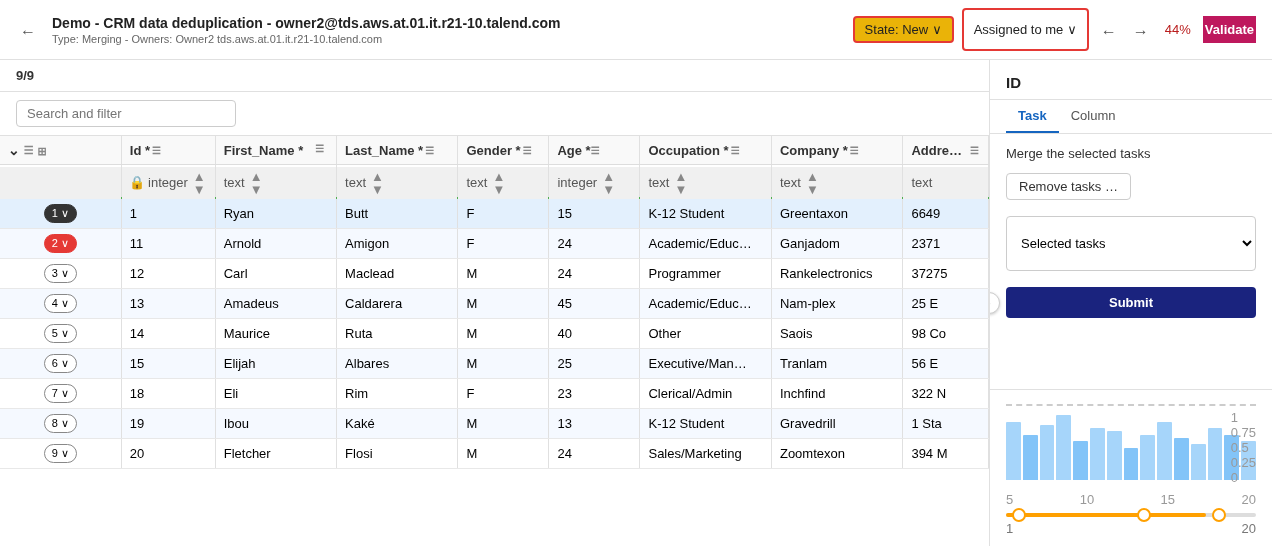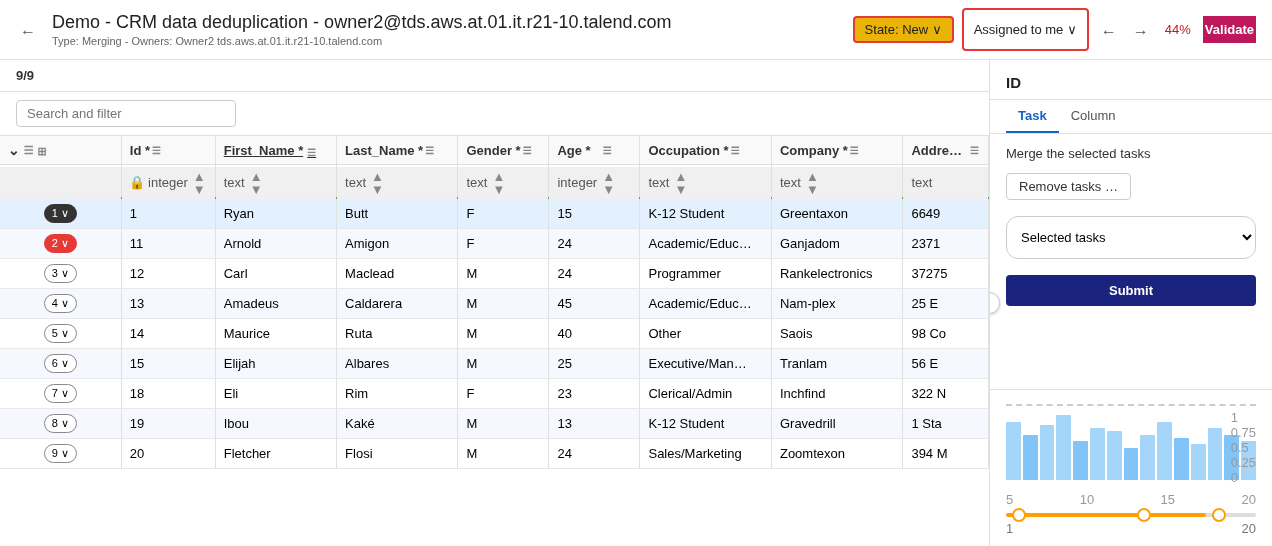--- a/index.html
+++ b/index.html
@@ -4,21 +4,21 @@
   <style>
     * { box-sizing: border-box; margin: 0; padding: 0; font-family: -apple-system, BlinkMacSystemFont, 'Segoe UI', sans-serif; font-size: 13px; }
     body { background: #f5f5f5; overflow: hidden; }
 
     .app-container { display: flex; flex-direction: column; height: 546px; width: 1272px; background: #fff; }
 
     
     .header { display: flex; align-items: center; padding: 8px 16px; border-bottom: 1px solid #e0e0e0; background: #fff; gap: 12px; }
     .back-btn { background: none; border: none; cursor: pointer; color: #555; font-size: 16px; padding: 4px; }
     .header-title-block { flex: 1; }
-    .header-title { font-size: 18px; font-weight: 400; color: #222; }
+    .header-title { font-size: 14px; font-weight: 700; color: #222; }
     .header-subtitle { font-size: 11px; color: #666; margin-top: 2px; }
     .header-actions { display: flex; align-items: center; gap: 8px; }
     .state-btn { border: 2px solid #e53935; border-radius: 4px; padding: 4px 10px; background: #eab308; cursor: pointer; font-size: 13px; color: #222; display: flex; align-items: center; gap: 4px; }
     .assigned-btn { border: 2px solid #e53935; border-radius: 4px; padding: 12px 10px; background: #fff; cursor: pointer; font-size: 13px; color: #222; display: flex; align-items: center; gap: 4px; }
     .nav-btn { background: none; border: none; cursor: pointer; font-size: 16px; color: #555; padding: 4px; }
     .zoom-level { font-size: 13px; color: #b91c1c; padding: 0 4px; }
     .validate-btn { background: #be185d; color: #fff; border: none; border-radius: 0; padding: 6px 2px; cursor: pointer; font-size: 13px; font-weight: 600; }
 
     
     .main { display: flex; flex: 1; overflow: hidden; }
@@ -68,21 +68,21 @@
     .panel-tab { padding: 8px 12px; cursor: pointer; font-size: 13px; color: #555; border-bottom: 2px solid transparent; }
     .panel-tab.active { color: #1565c0; border-bottom: 2px solid #1565c0; font-weight: 600; }
 
     .panel-body { padding: 12px 16px; flex: 1; overflow-y: auto; }
 
     .merge-label { font-size: 13px; color: #333; margin-bottom: 12px; }
 
     .remove-tasks-btn { border: 1px solid #ccc; border-radius: 4px; padding: 5px 12px; background: #fff; cursor: pointer; font-size: 13px; color: #333; margin-bottom: 16px; }
 
     .selection-label { font-size: 12px; color: #555; margin-bottom: 6px; font-weight: 600; }
-    .selection-dropdown { width: 100%; border: 1px solid #ccc; border-radius: 12px; padding: 12px 10px; font-size: 13px; background: #fff; cursor: pointer; appearance: auto; margin-bottom: 16px; }
+    .selection-dropdown { width: 100%; border: 1px solid #ccc; border-radius: 4px; padding: 18px 10px; font-size: 13px; background: #fff; cursor: pointer; appearance: auto; margin-bottom: 16px; }
 
     .submit-btn { width: 100%; background: #1a237e; color: #fff; border: none; border-radius: 4px; padding: 8px; cursor: pointer; font-size: 13px; font-weight: 600; margin-bottom: 16px; }
 
     
     .chart-section { border-top: 1px solid #e0e0e0; padding: 10px 16px; }
     .chart-tabs { display: flex; gap: 0; margin-bottom: 10px; }
     .chart-tab { padding: 4px 10px; cursor: pointer; font-size: 13px; color: #555; border-bottom: 2px solid transparent; }
     .chart-tab.active { color: #1565c0; border-bottom: 2px solid #1565c0; font-weight: 600; }
 
     .chart-area { position: relative; height: 80px; }
@@ -153,39 +153,39 @@
                   <span class="grid-icon">⊞</span>
                 </div>
               </th>
               <th class="id-col">
                 <div style="display:flex;align-items:center;gap:2px;">
                   <span>Id *</span>
                   <span style="font-size:10px;color:#888;">☰</span>
                 </div>
               </th>
               <th class="name-col">
-                <div style="display:flex;align-items:flex-end;gap:4px;text-decoration:underline;">
+                <div style="display:flex;align-items:flex-start;gap:12px;">
                   <span>First_Name *</span>
                   <span style="font-size:10px;color:#888;">☰</span>
                 </div>
               </th>
               <th class="name-col">
                 <div style="display:flex;align-items:center;gap:2px;">
                   <span>Last_Name *</span>
                   <span style="font-size:10px;color:#888;">☰</span>
                 </div>
               </th>
               <th class="gender-col">
                 <div style="display:flex;align-items:center;gap:2px;">
                   <span>Gender *</span>
                   <span style="font-size:10px;color:#888;">☰</span>
                 </div>
               </th>
               <th class="age-col">
-                <div style="display:flex;align-items:center;gap:12px;">
+                <div style="display:flex;align-items:center;gap:0;">
                   <span>Age *</span>
                   <span style="font-size:10px;color:#888;">☰</span>
                 </div>
               </th>
               <th class="occ-col">
                 <div style="display:flex;align-items:center;gap:2px;">
                   <span>Occupation *</span>
                   <span style="font-size:10px;color:#888;">☰</span>
                 </div>
               </th>

